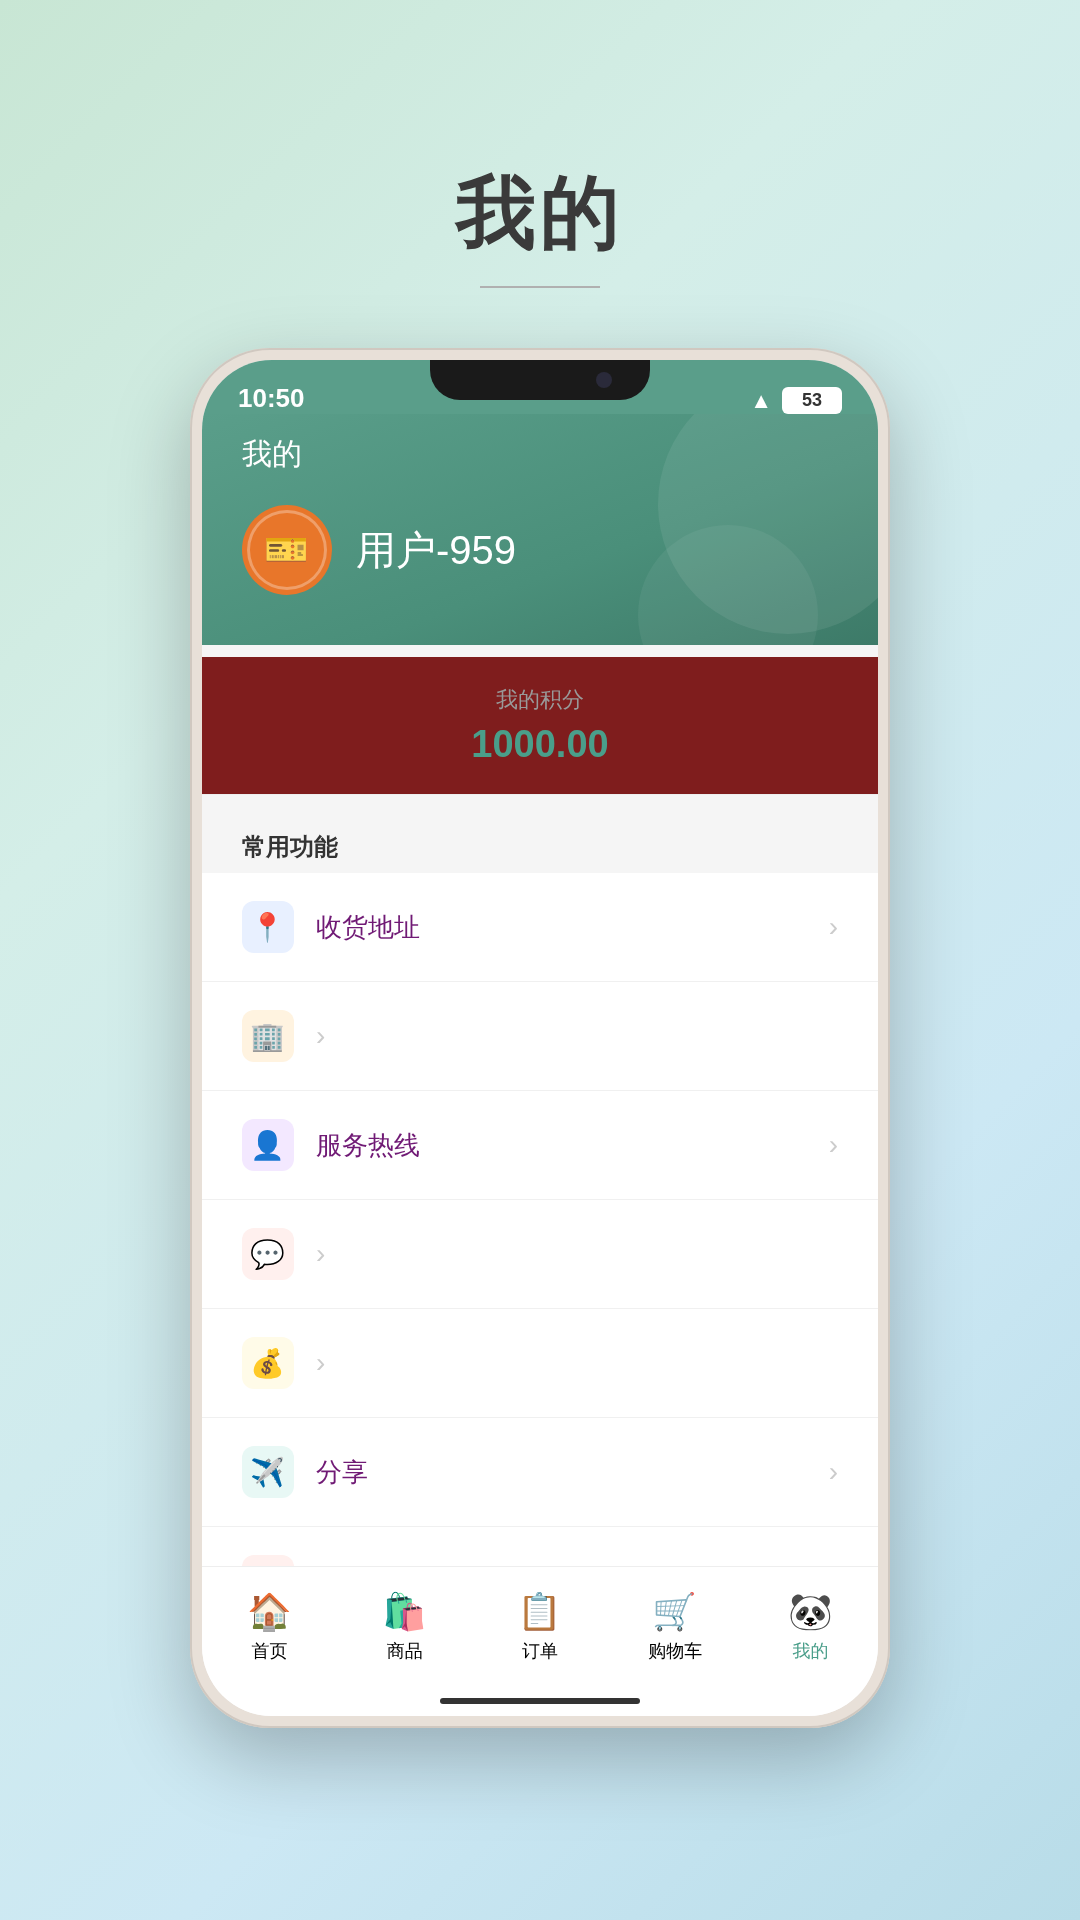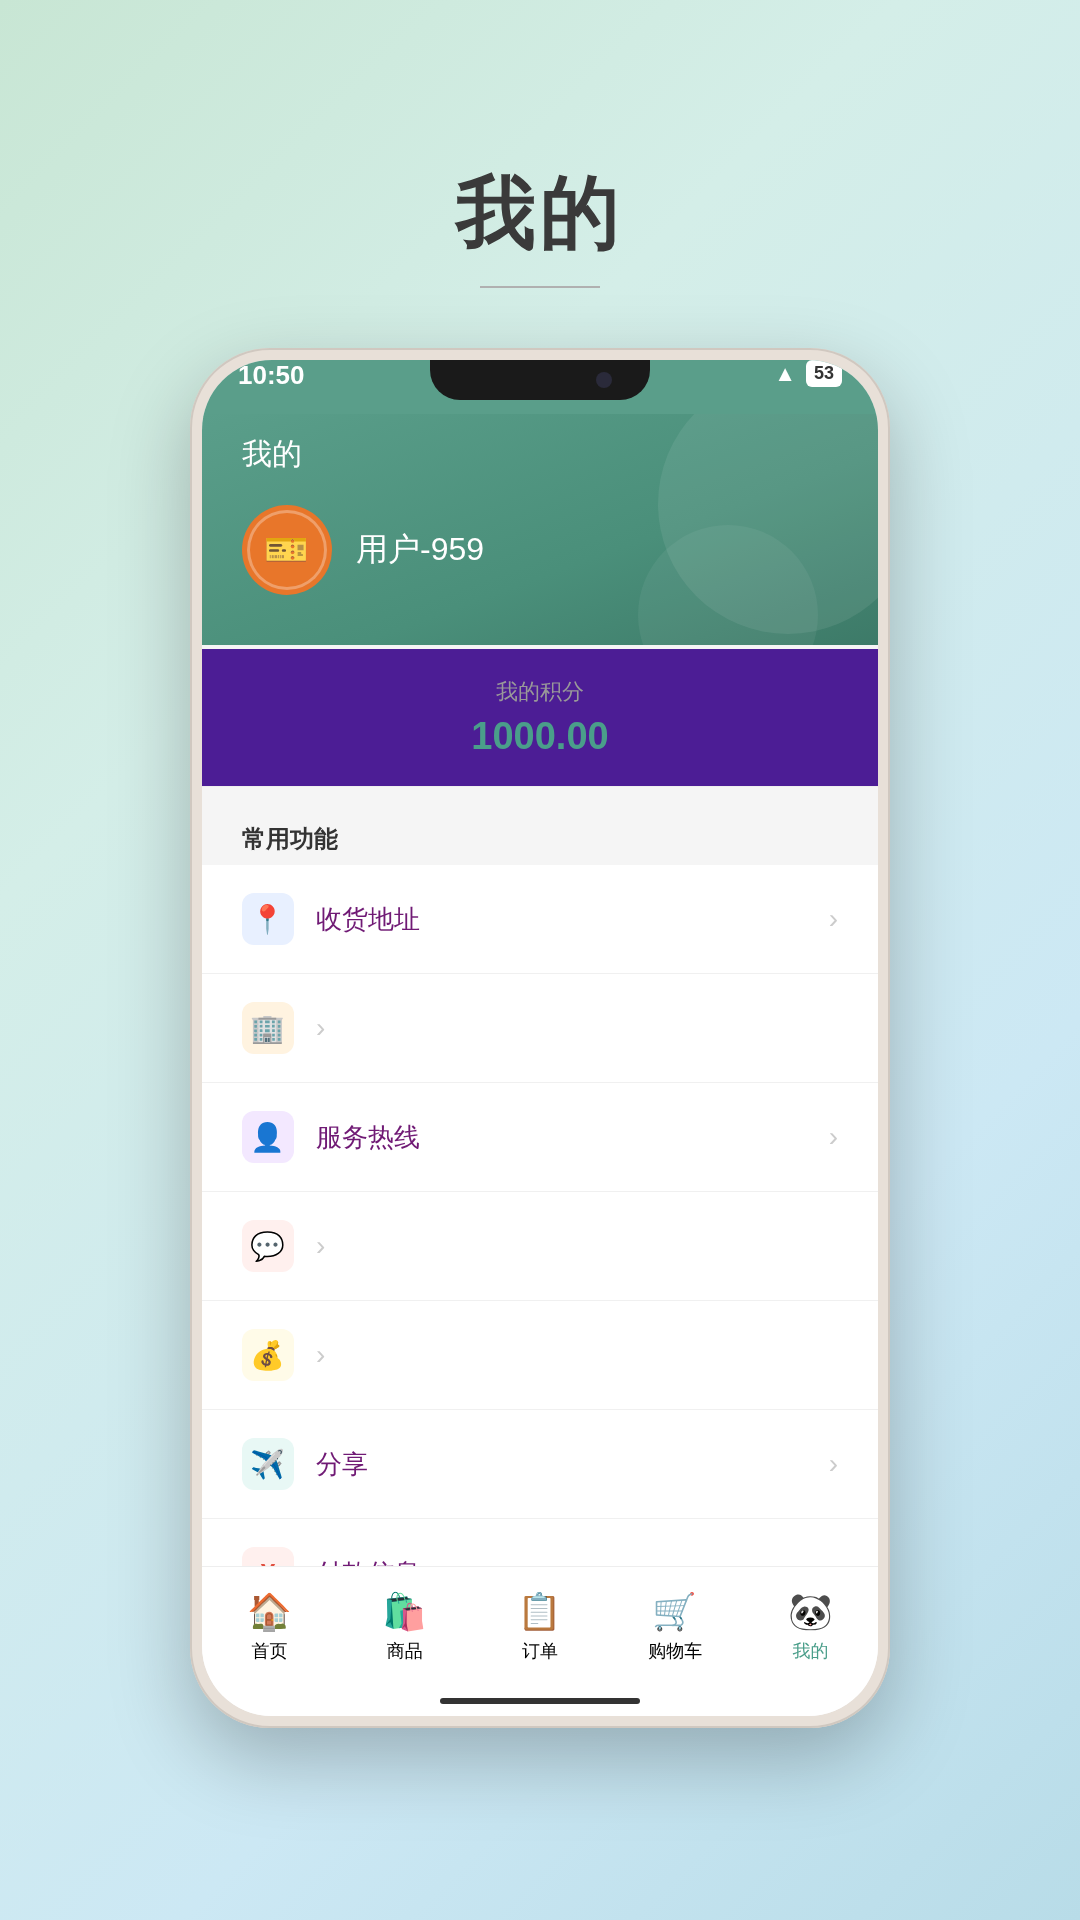--- a/index.html
+++ b/index.html
@@ -52,21 +52,21 @@
       overflow: hidden;
       display: flex;
       flex-direction: column;
     }
 
     
     .status-bar {
       background: #5a9e8a;
       height: 54px;
       display: flex;
-      align-items: flex-start;
+      align-items: flex-end;
       justify-content: space-between;
       padding: 0 36px;
       flex-shrink: 0;
     }
     .status-time {
       color: white;
       font-size: 26px;
       font-weight: 600;
     }
     .status-right {
@@ -76,21 +76,21 @@
     }
     .wifi-icon {
       color: white;
       font-size: 22px;
     }
     .battery-badge {
       background: white;
       color: #333;
       font-size: 18px;
       font-weight: 700;
-      padding: 3px 8px;
+      padding: 3px 20px;
       border-radius: 6px;
     }
     
     .notch {
       position: absolute;
       top: 12px;
       left: 50%;
       transform: translateX(-50%);
       width: 220px;
       height: 40px;
@@ -167,36 +167,36 @@
       display: flex;
       align-items: center;
       justify-content: center;
     }
     .avatar-icon {
       font-size: 36px;
       color: white;
     }
     .username {
       color: white;
-      font-size: 32px;
+      font-size: 40px;
       font-weight: 500;
     }
 
     
     .scroll-content {
       flex: 1;
       overflow-y: auto;
       background: #f5f5f5;
     }
     .scroll-content::-webkit-scrollbar { display: none; }
 
     
     .points-card {
-      background: #4c1d95;
-      margin: 4px 0 16px 0;
+      background: #7f1d1d;
+      margin: 12px 0 16px 0;
       padding: 28px 56px;
       text-align: center;
       border-bottom: 1px solid #eee;
     }
     .points-label {
       color: #999;
       font-size: 22px;
       margin-bottom: 8px;
     }
     .points-value {

